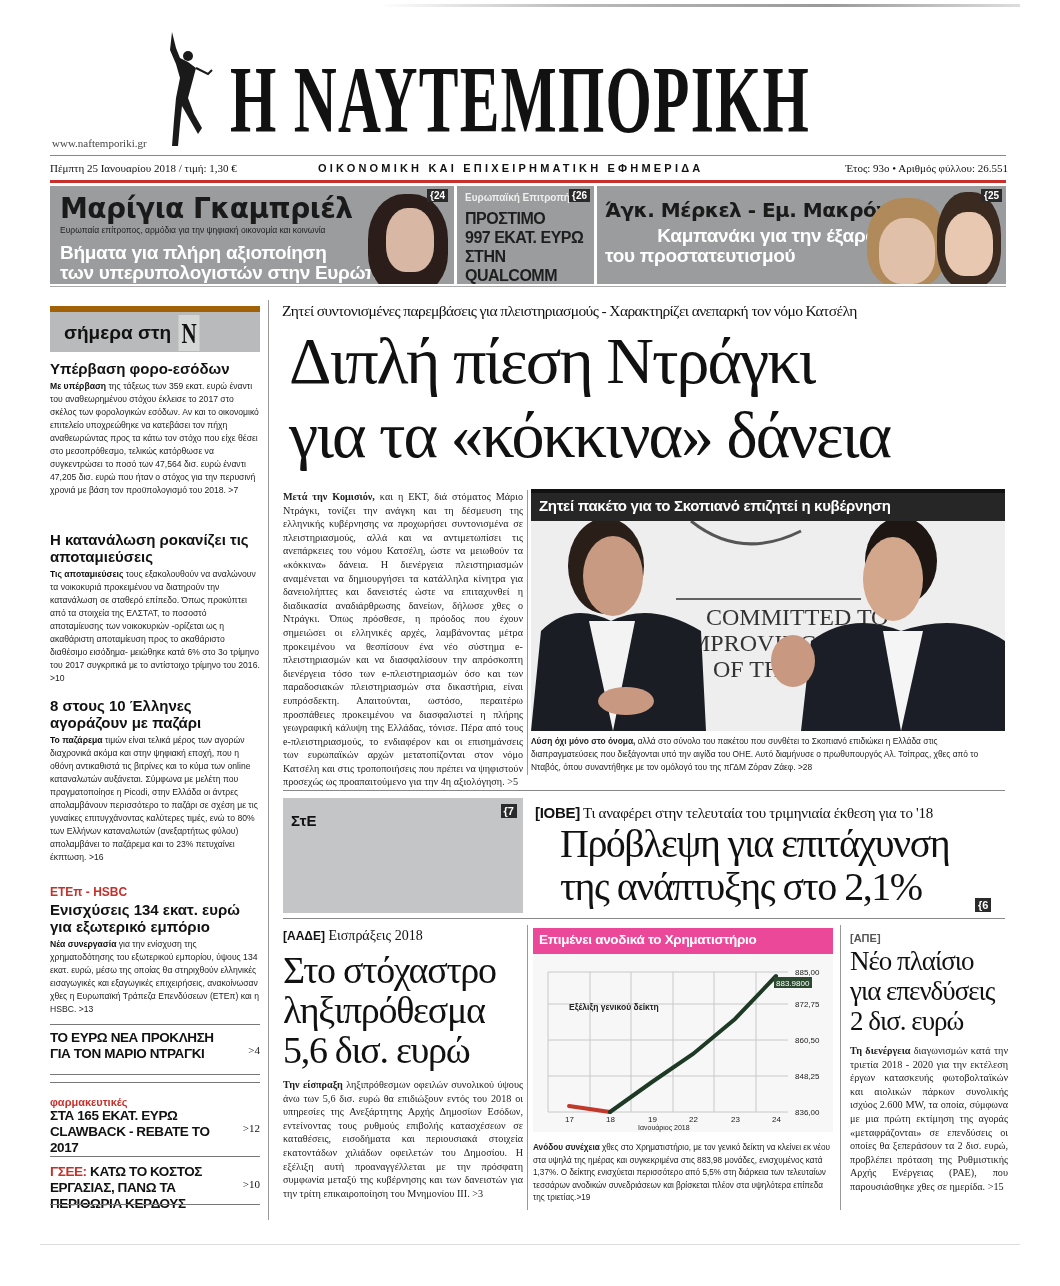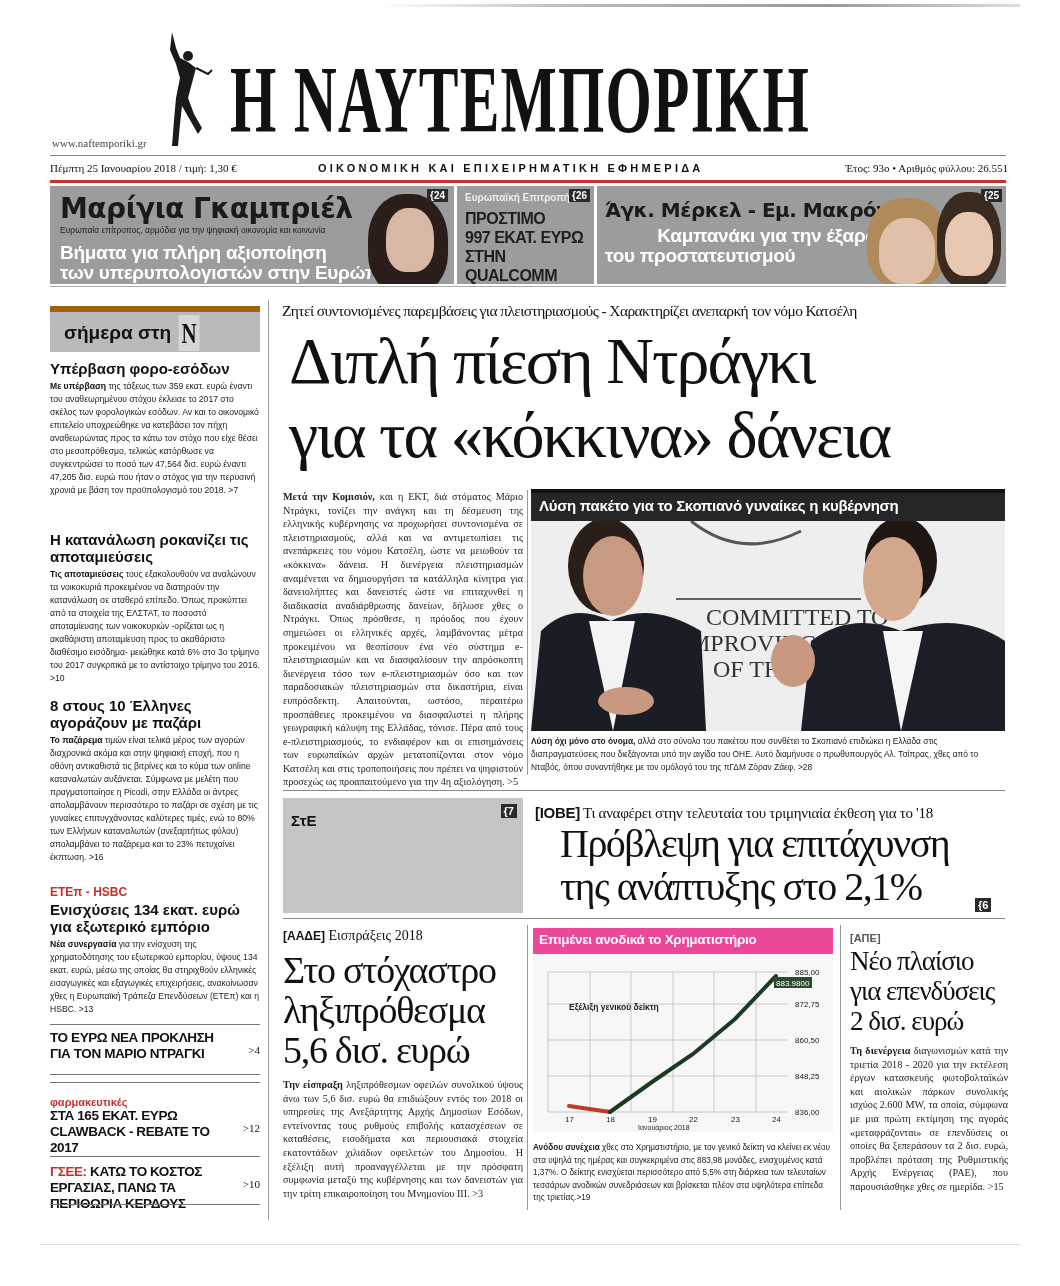--- a/index.html
+++ b/index.html
@@ -176,21 +176,21 @@
 <div class="abs headline">
   <div>Διπλή πίεση Ντράγκι</div>
   <div>για τα «κόκκινα» δάνεια</div>
 </div>
 <div class="abs body-s" style="left:283px;top:490px;width:240px;">
   <b>Μετά την Κομισιόν,</b><span> και η ΕΚΤ, διά στόματος Μάριο Ντράγκι, τονίζει την ανάγκη και τη δέσμευση της ελληνικής κυβέρνησης να προχωρήσει συντονισμένα σε πλειστηριασμούς, αλλά και να αντιμετωπίσει τις ανεπάρκειες του νόμου Κατσέλη, ώστε να μειωθούν τα «κόκκινα» δάνεια. Η διενέργεια πλειστηριασμών αναμένεται να δημιουργήσει τα κατάλληλα κίνητρα για δανειολήπτες και δανειστές ώστε να επιταχυνθεί η διαδικασία αναδιάρθρωσης δανείων, δήλωσε χθες ο Ντράγκι. Όπως πρόσθεσε, η πρόοδος που έχουν σημειώσει οι ελληνικές αρχές, λαμβάνοντας μέτρα προκειμένου να θεσπίσουν ένα νέο σύστημα e-πλειστηριασμών και να διασφαλίσουν την απρόσκοπτη διενέργεια τόσο των e-πλειστηριασμών όσο και των παραδοσιακών πλειστηριασμών στα δικαστήρια, είναι ευπρόσδεκτη. Απαιτούνται, ωστόσο, περαιτέρω προσπάθειες προκειμένου να διασφαλιστεί η πλήρης γεωγραφική κάλυψη της Ελλάδας, τόνισε. Πέρα από τους e-πλειστηριασμούς, το ενδιαφέρον και οι επισημάνσεις των ευρωπαϊκών αρχών μετατοπίζονται στον νόμο Κατσέλη και στις τροποποιήσεις που πρέπει να ψηφιστούν προσεχώς ως προαπαιτούμενο για την 4η αξιολόγηση. &gt;5</span>
 </div>
 <div class="abs vrule" style="left:527px;top:490px;height:285px;"></div>
 
 <div class="abs photo-bar">
-    <span>Λύση πακέτο για το Σκοπιανό γυναίκες η κυβέρνηση</span>
+    <span>Ζητεί πακέτο για το Σκοπιανό επιζητεί η κυβέρνηση</span>
   </div>
 <div class="abs photo">
   <svg width="474" height="210" viewBox="0 0 474 210">
     <rect width="474" height="210" fill="#eeeeee"></rect>
     <path d="M160 0 Q210 40 270 10" stroke="#555" stroke-width="3" fill="none"></path>
     <line x1="145" y1="78" x2="330" y2="78" stroke="#333" stroke-width="1.5"></line>
     <text x="175" y="104" font-family="Liberation Serif, serif" font-size="24" fill="#333">COMMITTED TO</text>
     <text x="150" y="130" font-family="Liberation Serif, serif" font-size="24" fill="#333">IMPROVING THE</text>
     <text x="182" y="156" font-family="Liberation Serif, serif" font-size="24" fill="#333">OF THE WOR</text>
 

